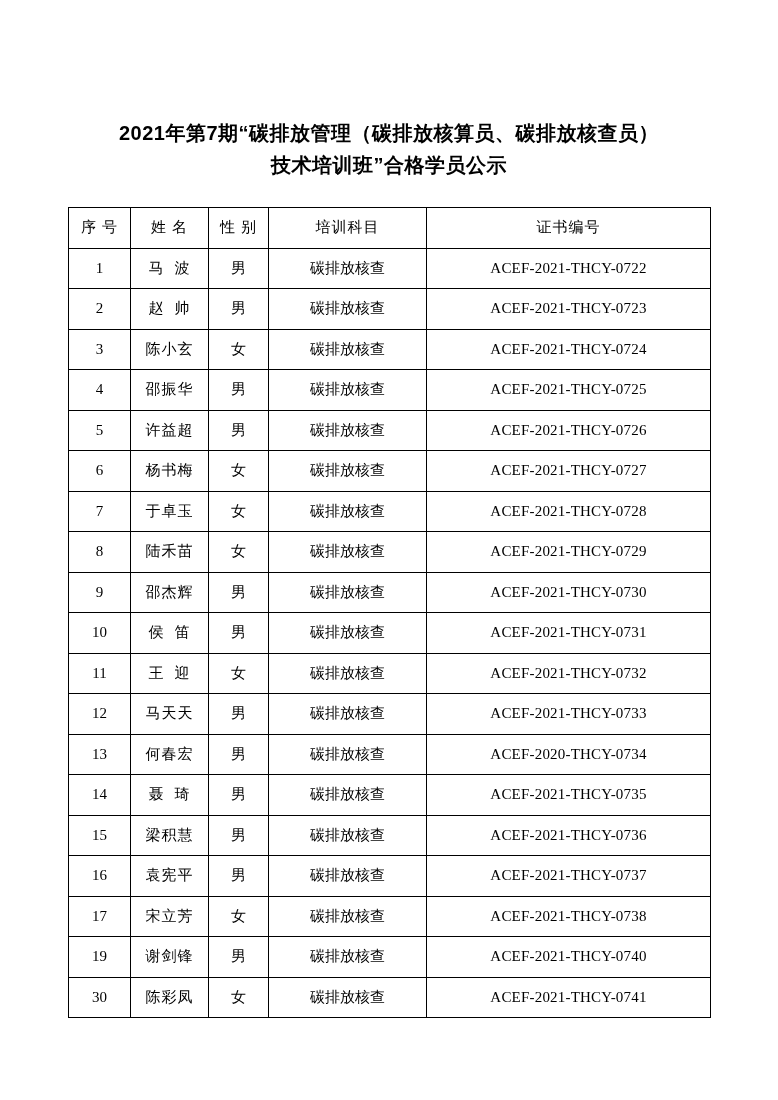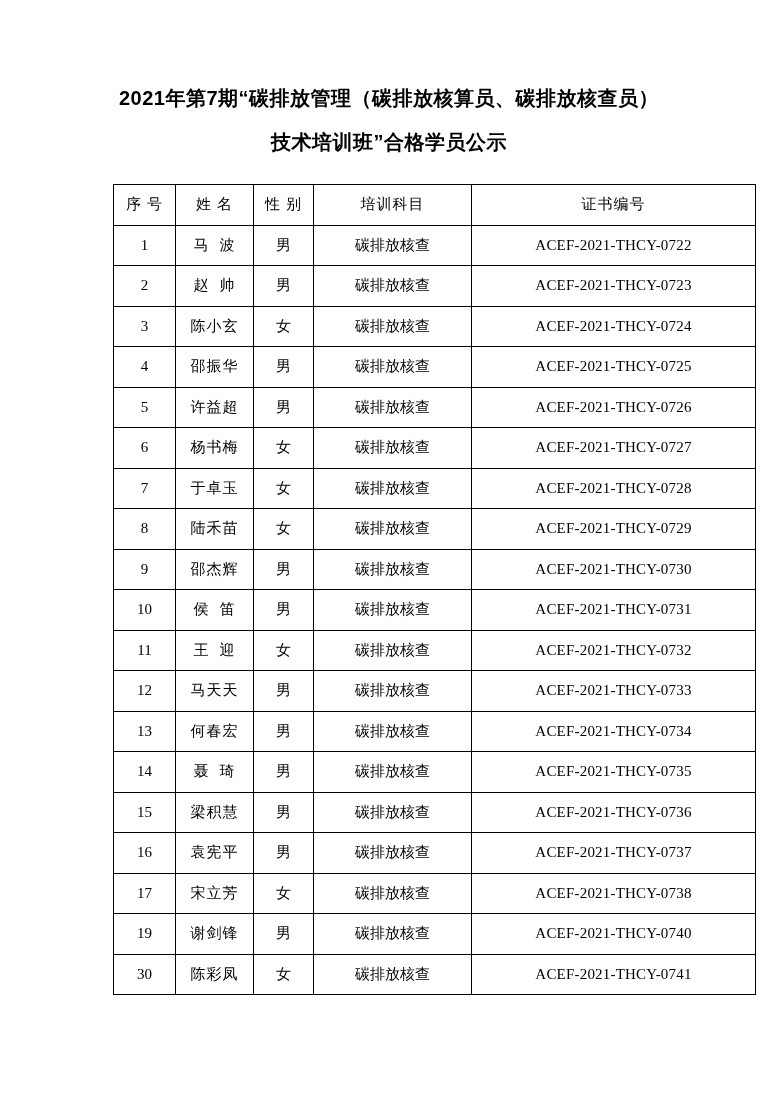--- a/index.html
+++ b/index.html
@@ -23,34 +23,32 @@
     position: relative;
   }
   .doc-title {
     text-align: center;
     font-family: "Liberation Sans", "DejaVu Sans", sans-serif;
     font-weight: bold;
     font-size: 20px;
     line-height: 32px;
     letter-spacing: 0.5px;
     margin: 0;
-    padding: 82px 70px 0 70px;
+    padding: 117px 70px 0 70px;
   }
   .doc-title .line2 {
     display: block;
-    margin-top: 12px;
   }
   .table-wrap {
     padding: 26px 68px 0 68px;
   }
   table.roster {
     border-collapse: collapse;
     width: 642px;
     table-layout: fixed;
-    margin-left: 45px;
   }
   table.roster th,
   table.roster td {
     border: 1px solid #000000;
     text-align: center;
     vertical-align: middle;
     height: 39.5px;
     font-size: 15px;
     padding: 0;
   }
@@ -197,21 +195,21 @@
           <td class="name">马天天</td>
           <td class="sex">男</td>
           <td class="subj">碳排放核查</td>
           <td class="cert">ACEF-2021-THCY-0733</td>
         </tr>
         <tr>
           <td class="idx">13</td>
           <td class="name">何春宏</td>
           <td class="sex">男</td>
           <td class="subj">碳排放核查</td>
-          <td class="cert">ACEF-2021-THCY-0734</td>
+          <td class="cert">ACEF-2020-THCY-0734</td>
         </tr>
         <tr>
           <td class="idx">14</td>
           <td class="name">聂 琦</td>
           <td class="sex">男</td>
           <td class="subj">碳排放核查</td>
           <td class="cert">ACEF-2021-THCY-0735</td>
         </tr>
         <tr>
           <td class="idx">15</td>

